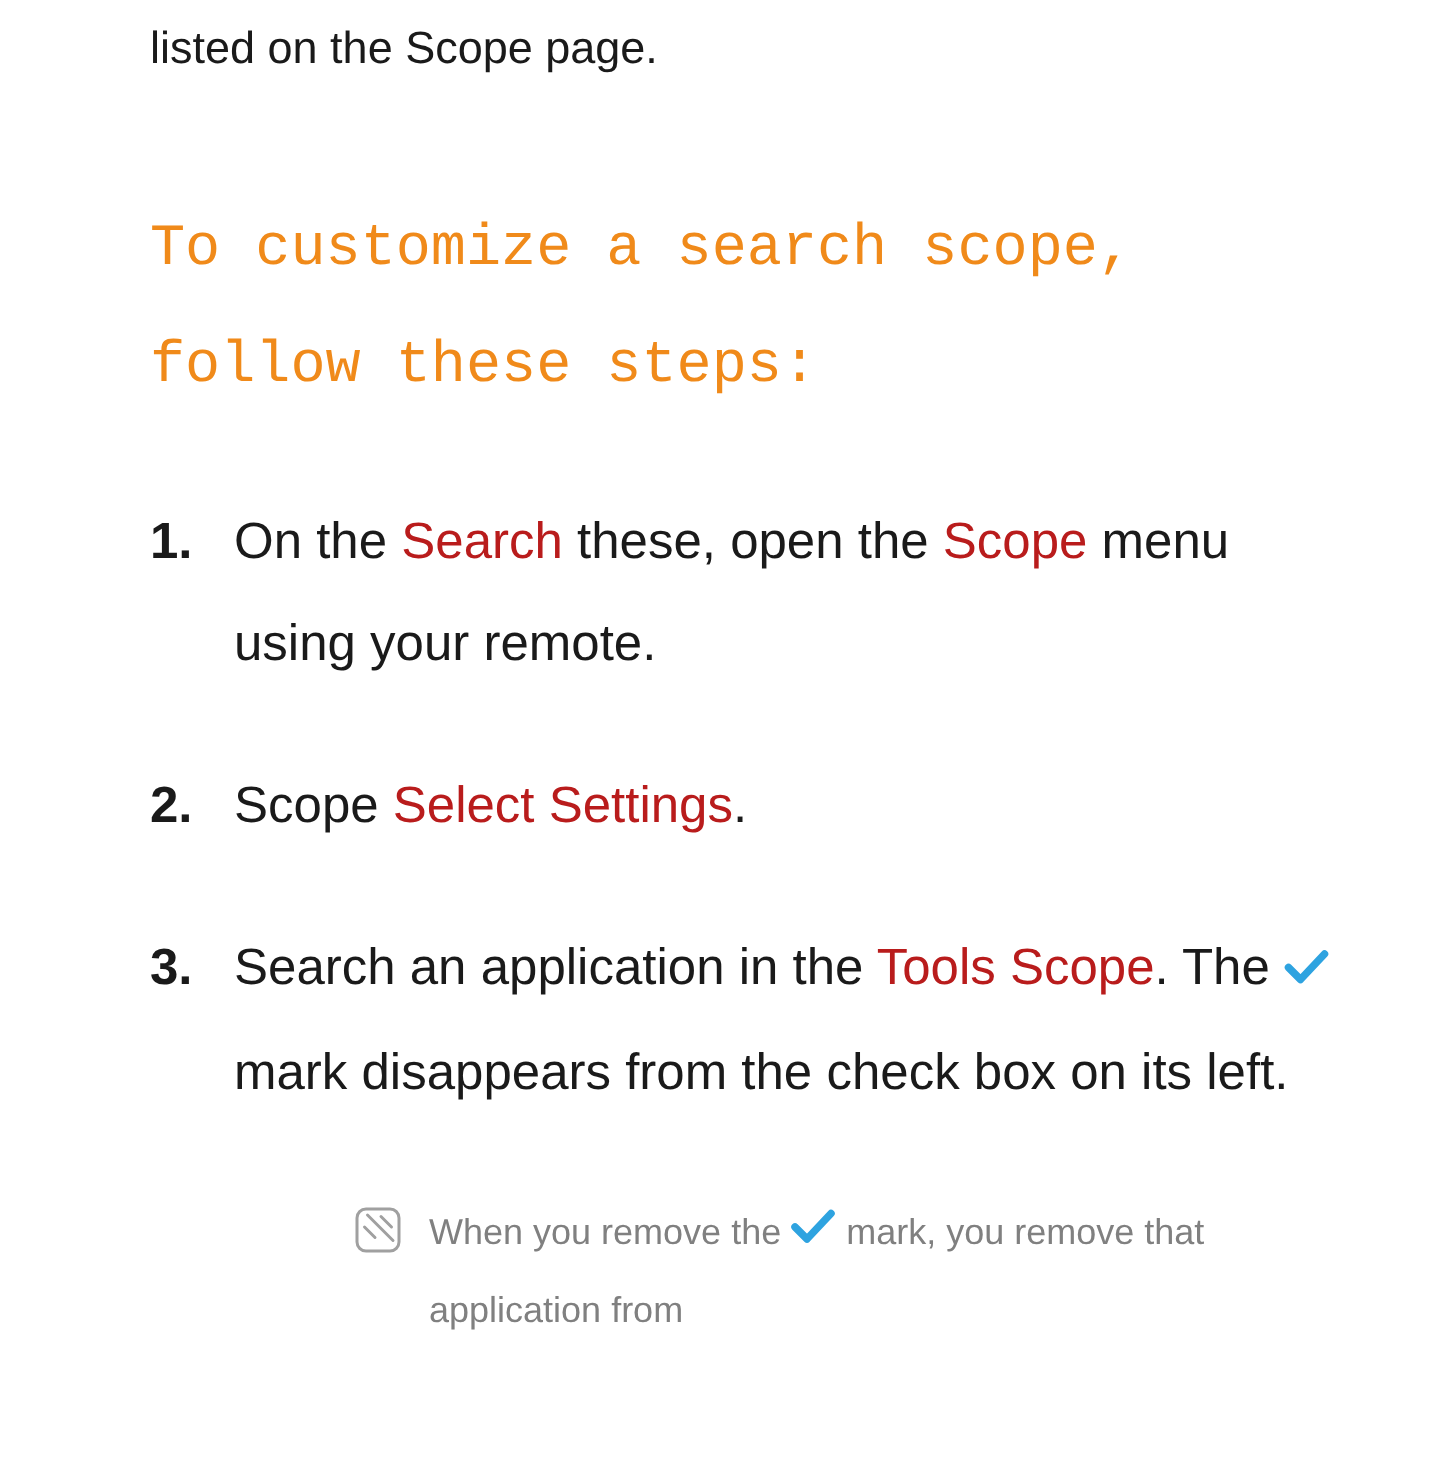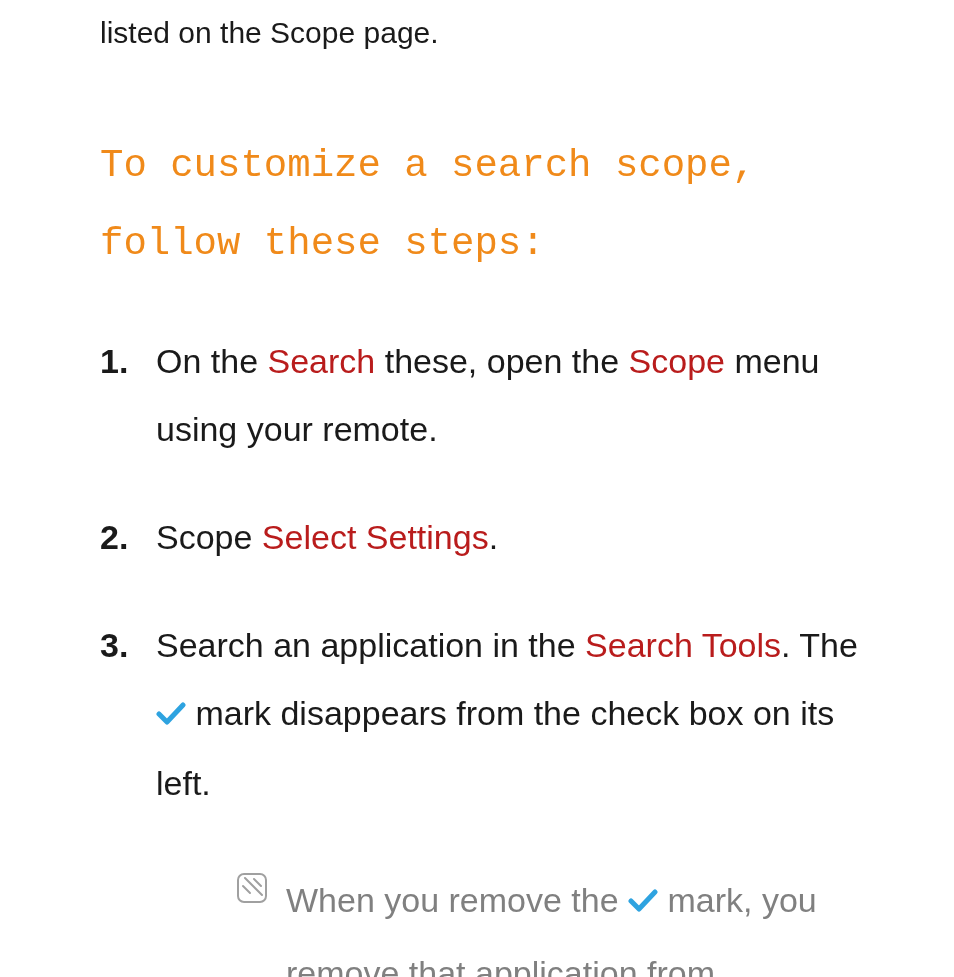--- a/index.html
+++ b/index.html
@@ -52,21 +52,21 @@
       color: #b91c1c;
     }
     .check-icon {
       display: inline-block;
       vertical-align: -2px;
     }
     .check-icon svg { display: inline; }
     .note {
       margin-left: 80px;
       margin-top: 48px;
-      font-size: 34px;
+      font-size: 24px;
       color: #808080;
       line-height: 2.1;
       position: relative;
       padding-left: 50px;
     }
     .note-icon {
       position: absolute;
       left: 0px;
       top: 7px;
     }
@@ -88,21 +88,21 @@
       <span>On the </span><span class="hl">Search</span><span> these, open the </span><span class="hl">Scope</span><span> menu using your remote.</span>
     </li>
 
     <li class="step">
       <span class="step-marker">2.</span>
       <span>Scope </span><span class="hl">Select Settings</span><span>.</span>
     </li>
 
     <li class="step">
       <span class="step-marker">3.</span>
-      <span>Search an application in the </span><span class="hl">Search Tools</span><span>. The </span><span class="check-icon"><svg width="30" height="26" viewBox="0 0 30 26">
+      <span>Search an application in the </span><span class="hl">Tools Scope</span><span>. The </span><span class="check-icon"><svg width="30" height="26" viewBox="0 0 30 26">
             <path d="M3 13 L11 21 L27 4" stroke="#2ea3e0" stroke-width="5" fill="none" stroke-linecap="round" stroke-linejoin="round"></path>
           </svg></span><span> mark disappears from the check box on its left.</span>
 
       <div class="note">
         <span class="note-icon">
           <svg width="32" height="32" viewBox="0 0 32 32">
             <rect x="2" y="2" width="28" height="28" rx="6" ry="6" fill="none" stroke="#a0a0a0" stroke-width="2"></rect>
             <path d="M9 6 L26 23" stroke="#a0a0a0" stroke-width="2" stroke-linecap="round"></path>
             <path d="M7 14 L14 21" stroke="#a0a0a0" stroke-width="2" stroke-linecap="round"></path>
             <path d="M18 7 L25 14" stroke="#a0a0a0" stroke-width="2" stroke-linecap="round"></path>

